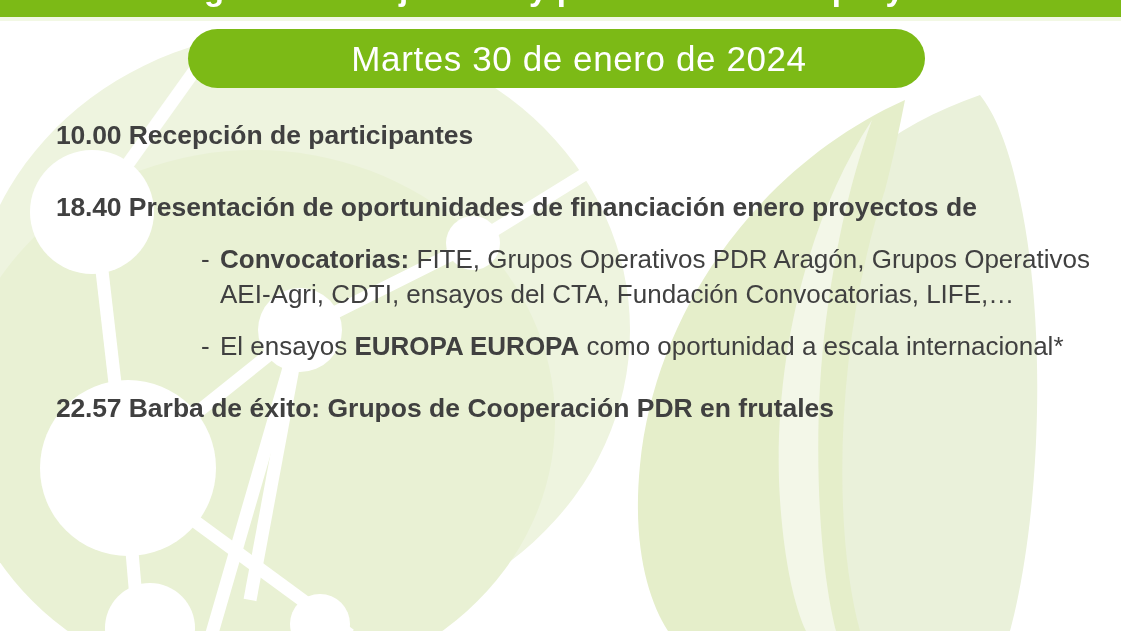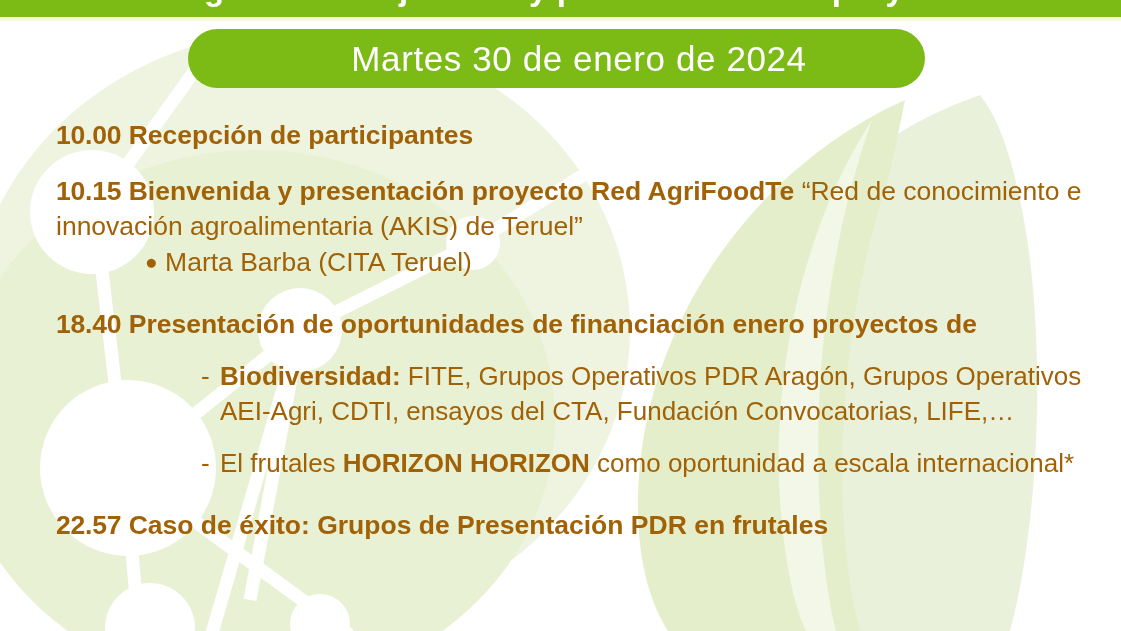--- a/index.html
+++ b/index.html
@@ -82,21 +82,21 @@
     margin-left: 45px;
   }
 
   
   .agenda {
     position: absolute;
     left: 0;
     top: 118px;
     width: 1121px;
     z-index: 2;
-    color: #a16207;
+    color: #404040;
   }
   .agenda-item {
     position: relative;
     padding: 0 10px 0 56px;
     margin-bottom: 11px;
   }
   .agenda-line {
     font-size: 26.5px;
     line-height: 35px;
     white-space: nowrap;
@@ -200,61 +200,50 @@
 
     <div class="agenda-item">
       <div class="agenda-line">
         <span class="time">10.00</span>
         <span class="b">Recepción de participantes</span>
       </div>
     </div>
 
     <div class="spacer-10"></div>
 
-    <div class="agenda-item">
-      <div class="agenda-line wrap">
-        <span class="time">10.15</span>
-        <span class="b">Bienvenida y presentación proyecto Red AgriFoodTe</span>
-        <span class="r">“Red de conocimiento e innovación agroalimentaria (AKIS) de Teruel”</span>
-      </div>
-      <div class="bullet-line">
-        <span class="dot">●</span>
-        <span>Marta Barba (CITA Teruel)</span>
-      </div>
-    </div>
 
     <div class="spacer-16"></div>
 
     <div class="agenda-item">
       <div class="agenda-line">
         <span class="time">18.40</span>
         <span class="b">Presentación de oportunidades de financiación enero proyectos de</span>
       </div>
 
       <div class="sub-item">
         <span class="dash">-</span>
         <span class="sub-body">
-          <span class="b">Biodiversidad:</span>
+          <span class="b">Convocatorias:</span>
           <span class="r">FITE, Grupos Operativos PDR Aragón, Grupos Operativos AEI-Agri, CDTI, ensayos del CTA, Fundación Convocatorias, LIFE,…</span>
         </span>
       </div>
 
       <div class="sub-item">
         <span class="dash">-</span>
         <span class="sub-body">
-          <span class="r">El frutales</span>
-          <span class="b">HORIZON HORIZON</span>
+          <span class="r">El ensayos</span>
+          <span class="b">EUROPA EUROPA</span>
           <span class="r">como oportunidad a escala internacional*</span>
         </span>
       </div>
     </div>
 
     <div class="spacer-16"></div>
 
     <div class="agenda-item">
       <div class="agenda-line">
         <span class="time">22.57</span>
-        <span class="b">Caso de éxito: Grupos de Presentación PDR en frutales</span>
+        <span class="b">Barba de éxito: Grupos de Cooperación PDR en frutales</span>
       </div>
     </div>
 
   </div>
 </div>
 
 </body></html>

